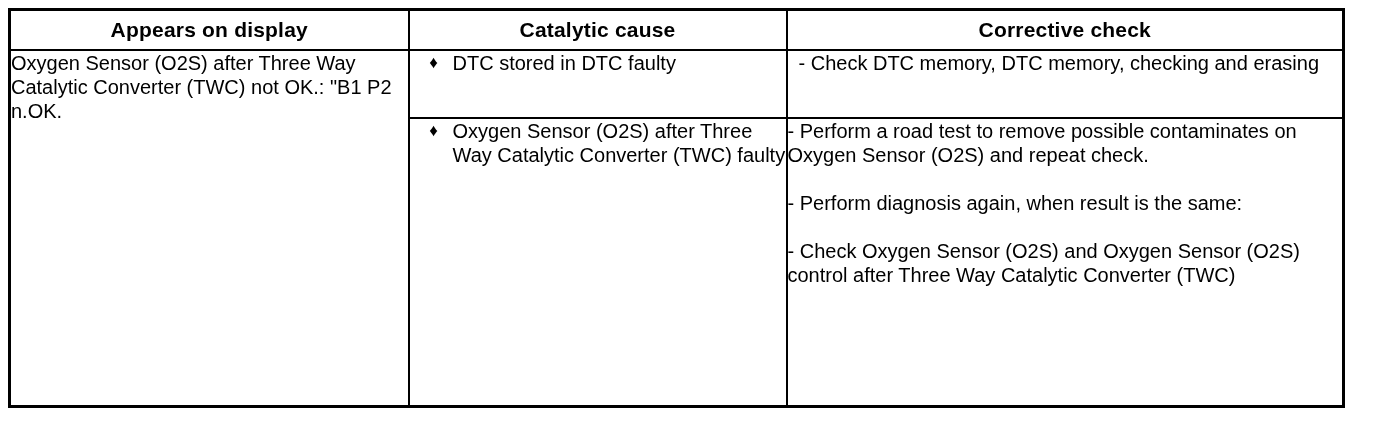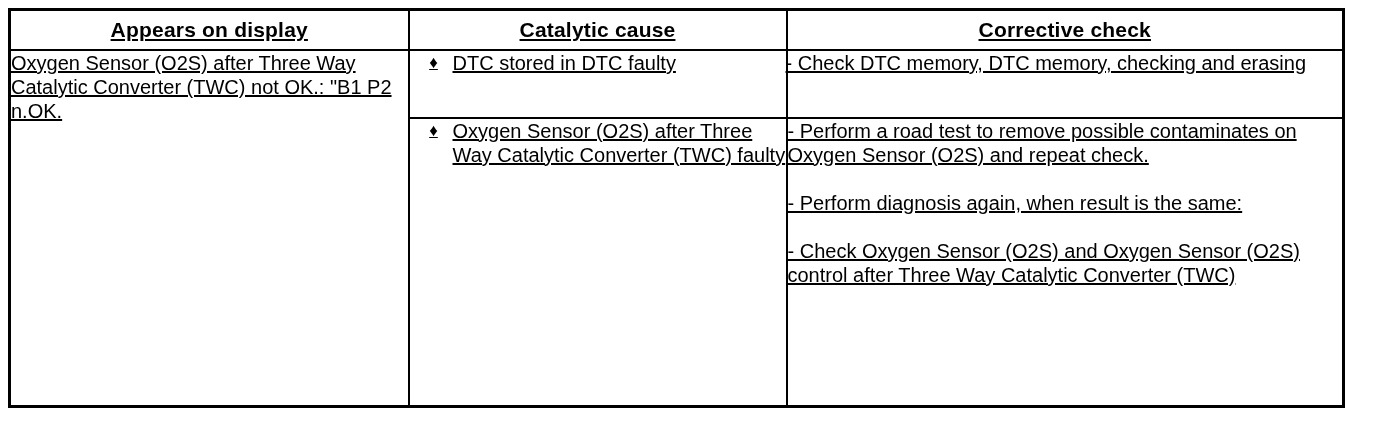--- a/index.html
+++ b/index.html
@@ -36,21 +36,21 @@
     font-size: 21px;
     font-weight: bold;
     text-align: center;
     vertical-align: middle;
     letter-spacing: 0.2px;
   }
   .col-display { width: 399px; }
   .col-cause   { width: 378px; }
   .col-action  { width: 557px; }
 
-  td, th { font-size: 20px; line-height: 24px; text-decoration: underline; }
+  td, th { font-size: 20px; line-height: 24px; }
 
   .cell-display {
     padding: 7px 52px 6px 8px;
   }
   .row-1 { height: 68px; }
   .row-2 { height: 288px; }
 
   .cell-cause-1 { padding: 23px 40px 10px 0; }
   .cell-cause-2 { padding: 27px 66px 10px 0; }
 
@@ -75,21 +75,21 @@
   .cell-action-2 { padding: 21px 92px 10px 7px; margin-top: 36px; }
 
   .cell-action p {
     margin: 0 0 24px 0;
   }
   .cell-action p:last-child {
     margin-bottom: 0;
   }
   
   p.hanging {
-    padding-left: 12px;
+    padding-left: 25px;
     text-indent: -14px;
   }
 </style>
 </head>
 <body>
 
 <div class="page">
   <table class="diag-table">
     <colgroup>
       <col class="col-display">

